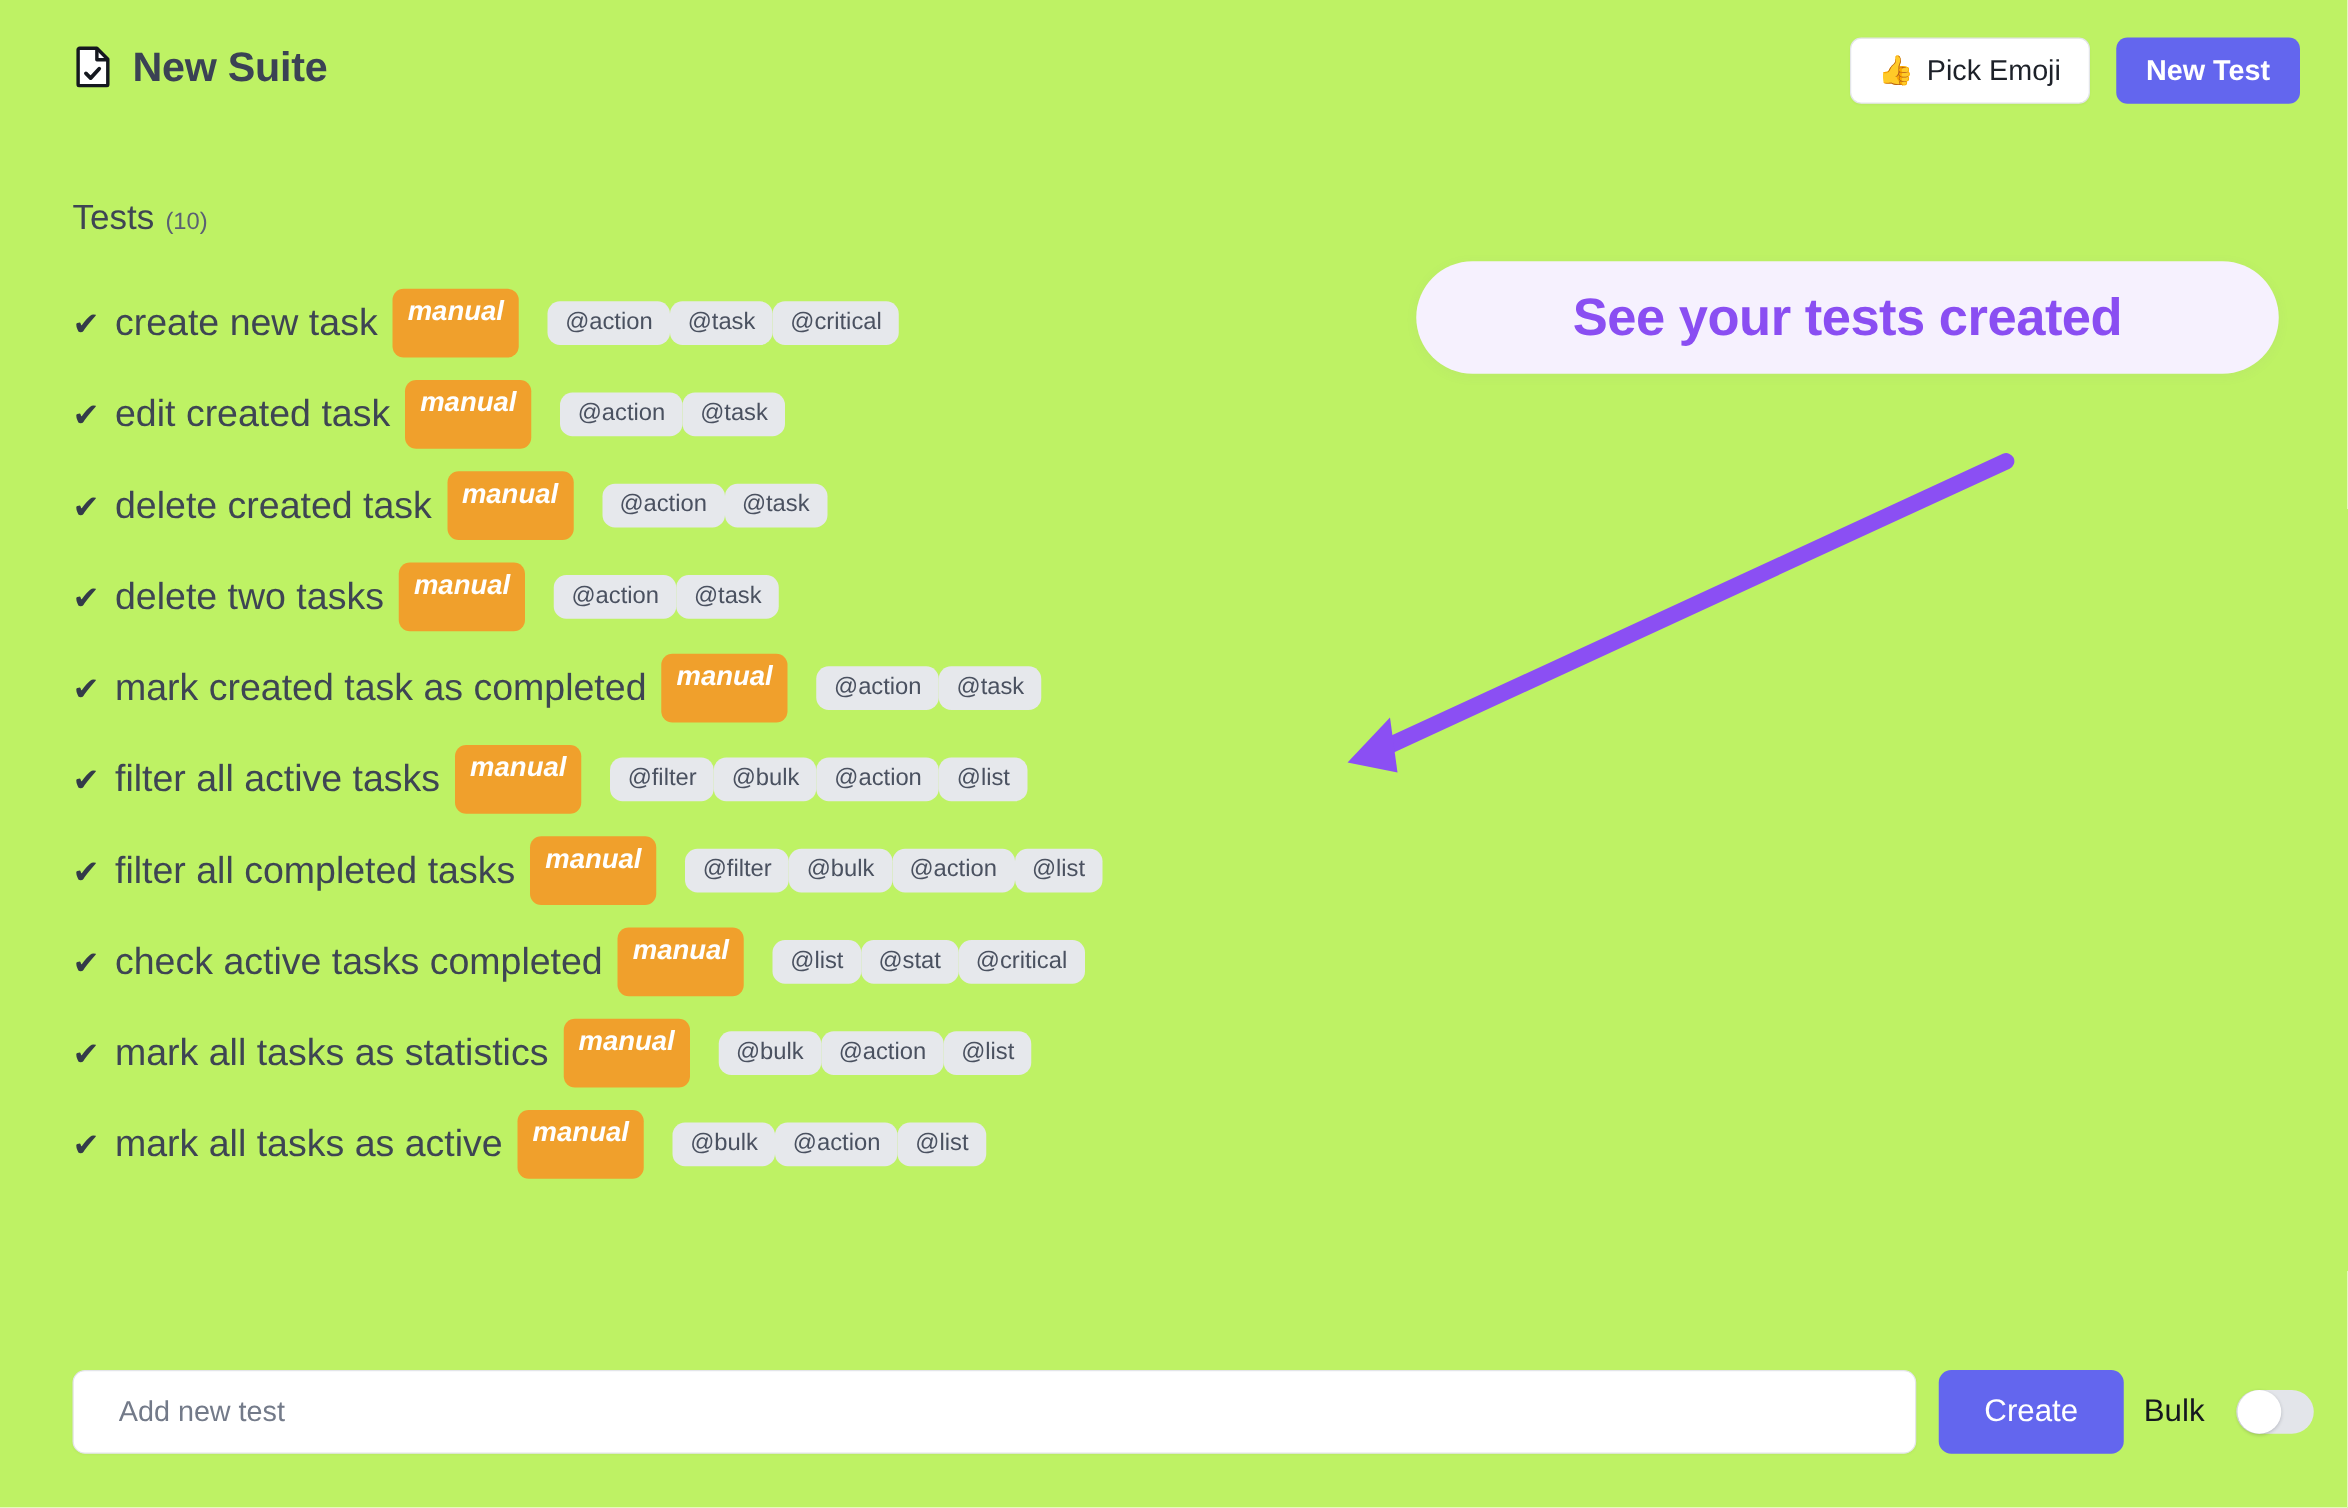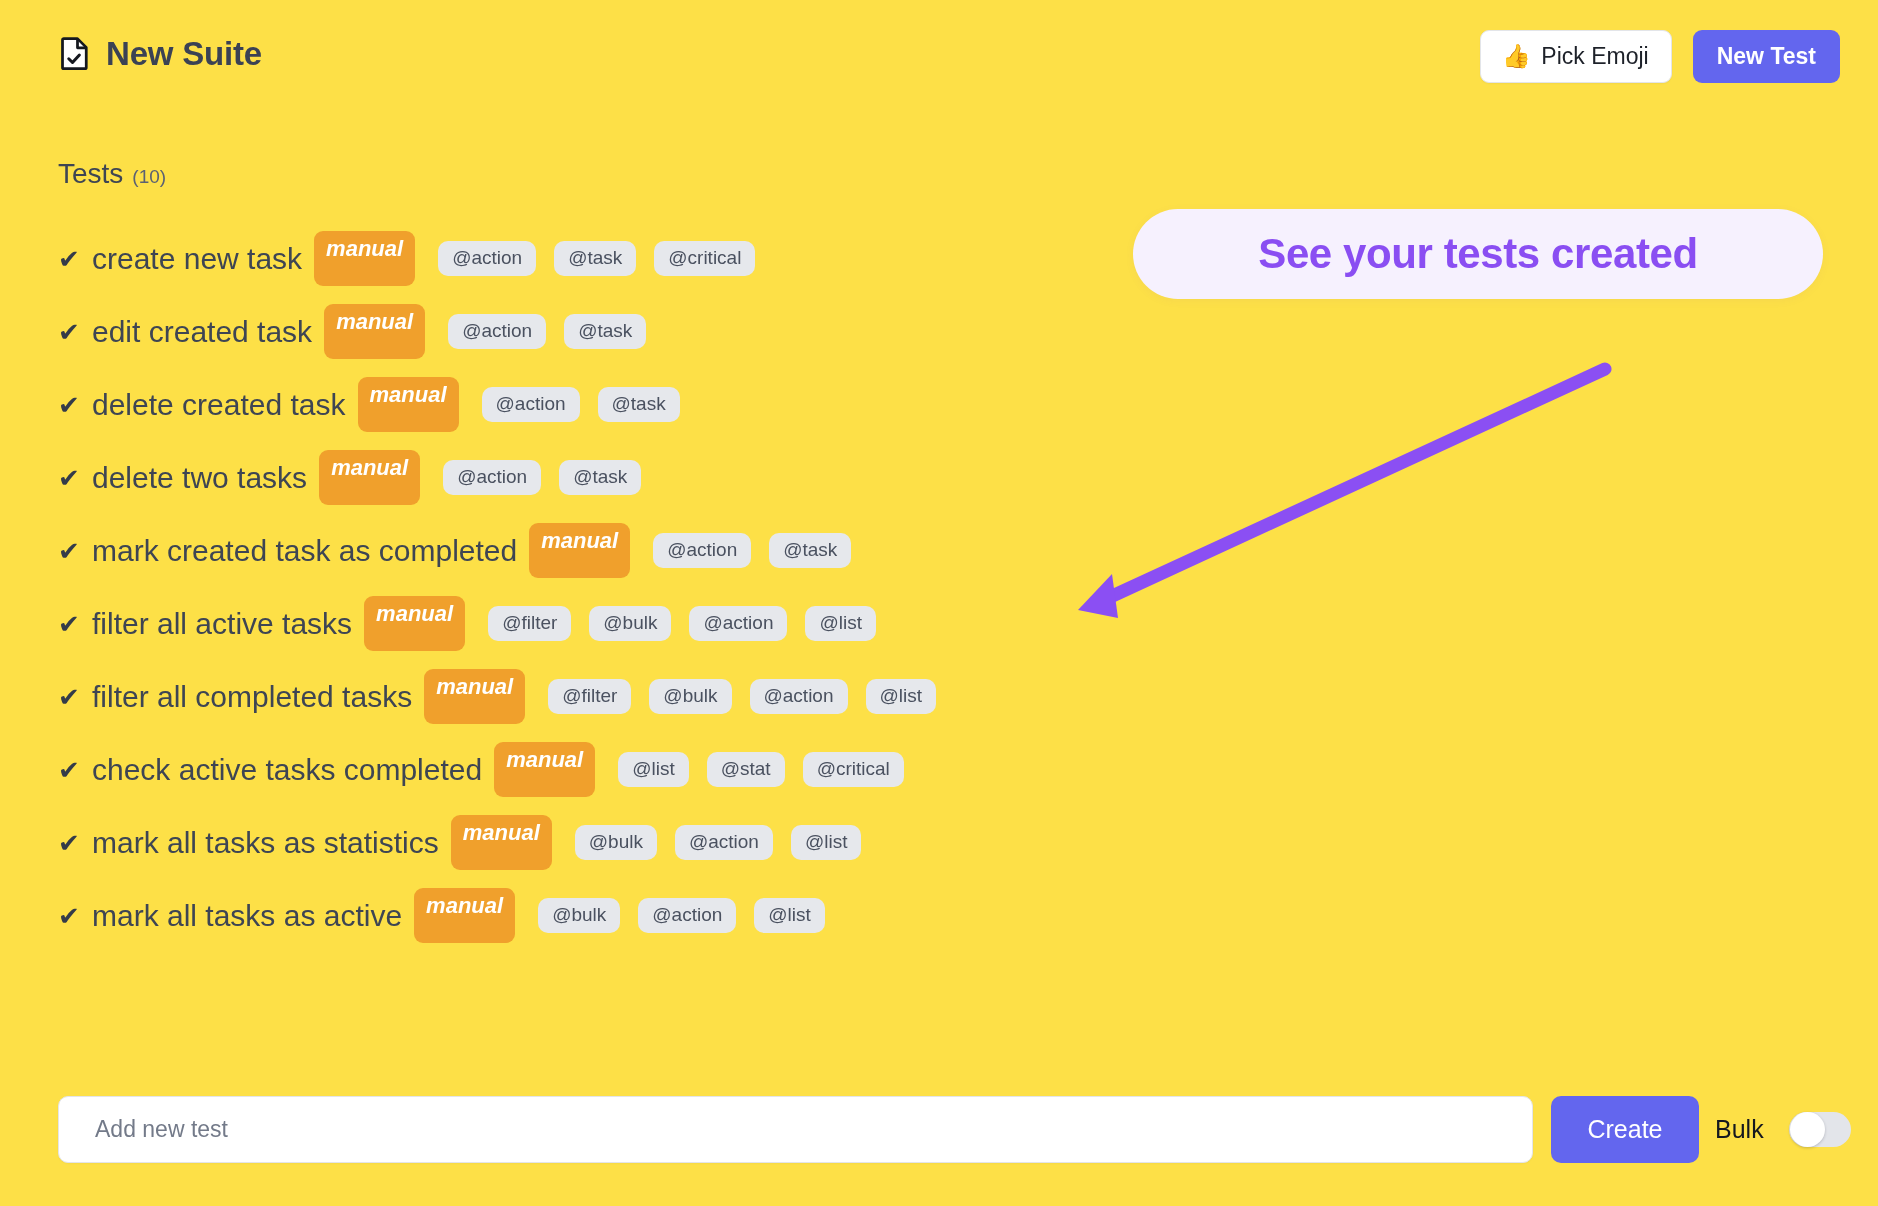--- a/index.html
+++ b/index.html
@@ -4,21 +4,21 @@
 <title>New Suite</title>
 <style>
   * { box-sizing: border-box; }
   html, body {
     margin: 0; padding: 0;
     width: 1878px; height: 1206px;
     background: #ffffff;
     font-family: "Liberation Sans", "DejaVu Sans", sans-serif;
     overflow: hidden;
   }
-  .page { position: relative; width: 1878px; height: 1206px; background: #fde047; }
+  .page { position: relative; width: 1878px; height: 1206px; background: #bef264; }
 
   
   .header {
     position: absolute; left: 0; top: 0; width: 1878px; height: 104px;
   }
   .title-wrap {
     position: absolute; left: 60px; top: 36px;
     display: flex; align-items: center; gap: 16px;
   }
   .doc-icon { width: 30px; height: 34px; display: block; }
@@ -69,21 +69,21 @@
   .test-name {
     font-size: 30px; color: #3e4553; white-space: nowrap;
     margin-right: 12px;
   }
   .badge-manual {
     background: #f0a02c; color: #ffffff;
     font-size: 22px; font-weight: bold;
     padding: 5px 12px 24px; border-radius: 9px;
     white-space: nowrap; line-height: 1.15; font-style: italic;
   }
-  .tags { display: flex; gap: 18px; margin-left: 23px; }
+  .tags { display: flex; margin-left: 23px; }
   .tag {
     background: #e6e8ec; color: #4a5160;
     font-size: 19px; padding: 7px 14px 8px; border-radius: 10px;
     white-space: nowrap; line-height: 1.1;
   }
 
   
   .callout {
     position: absolute; left: 1133px; top: 209px;
     width: 690px; height: 90px;

